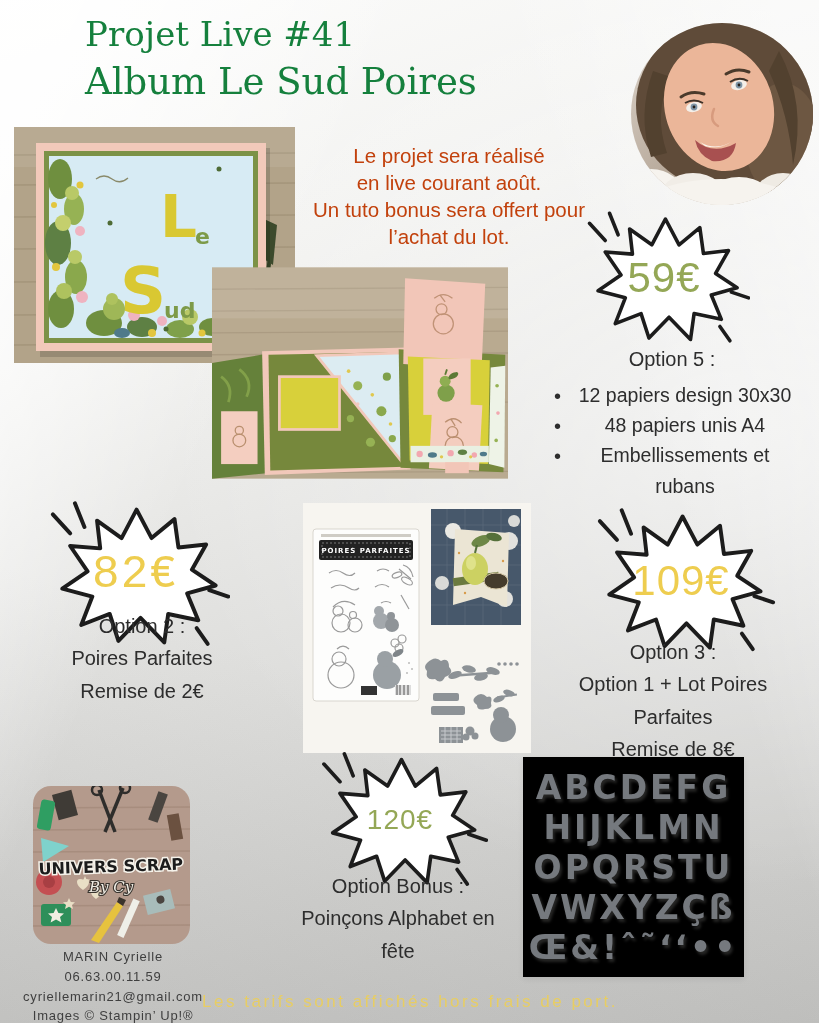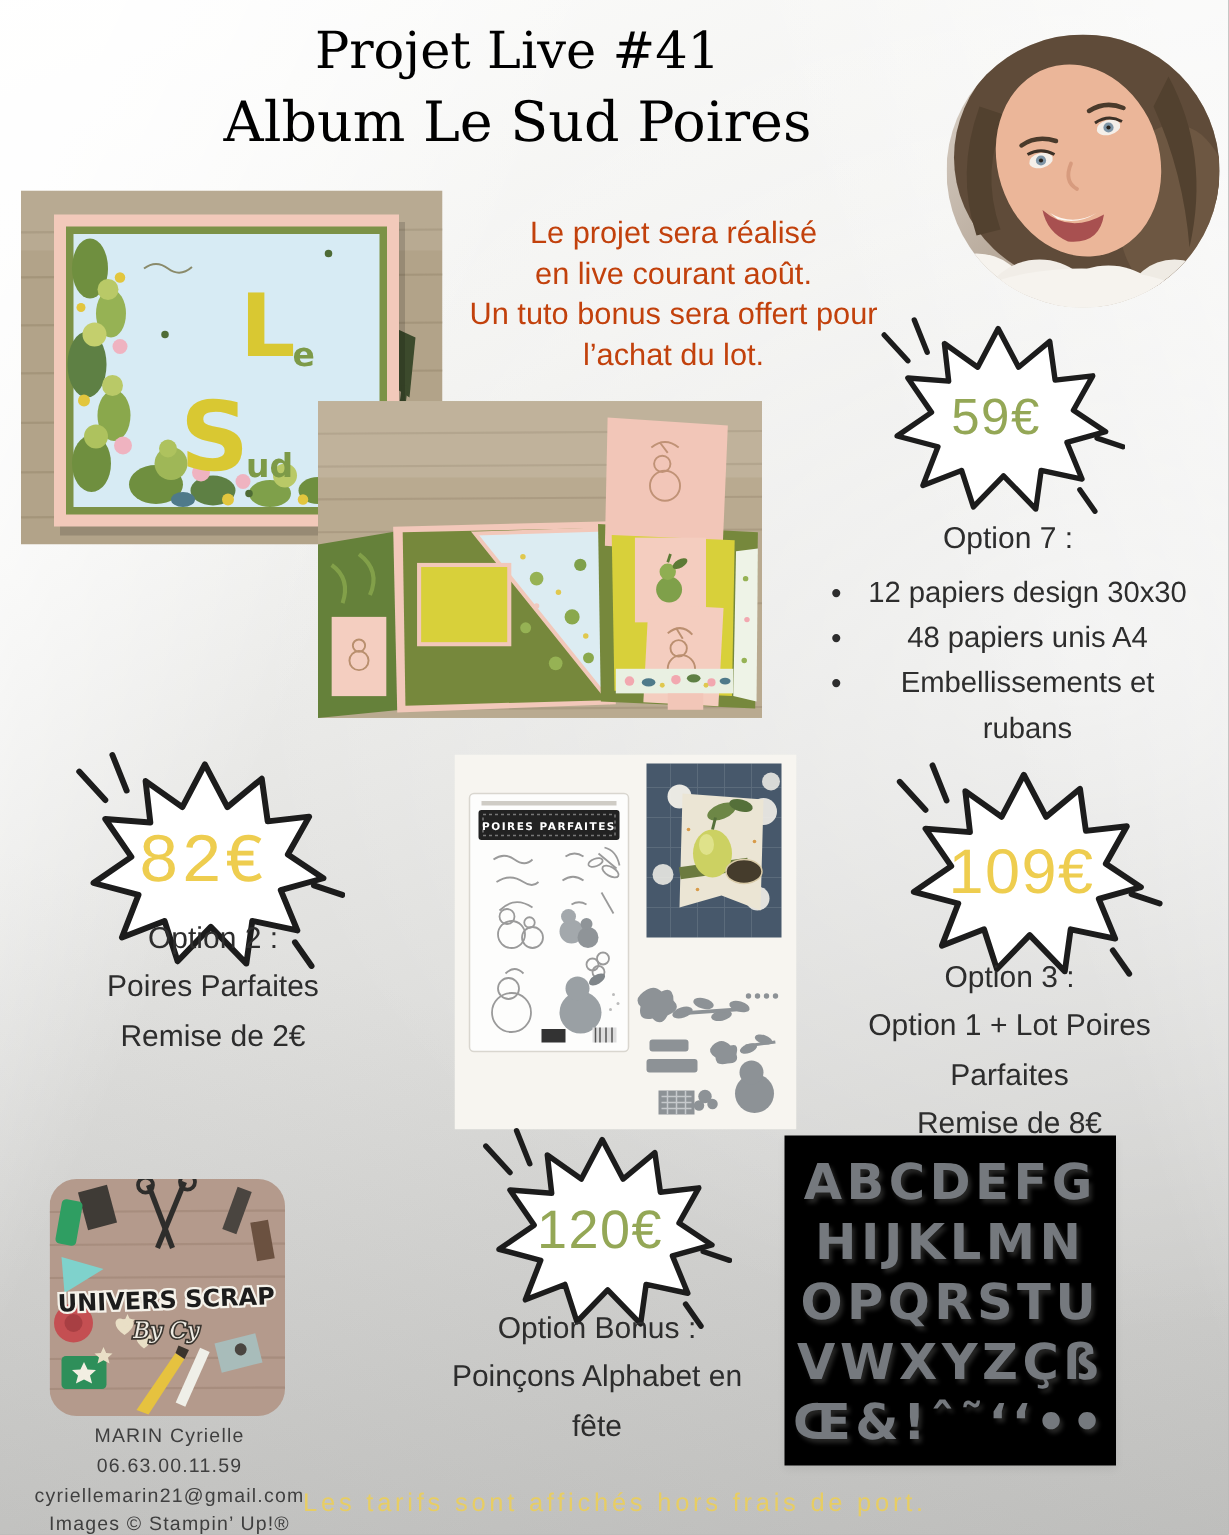--- a/index.html
+++ b/index.html
@@ -5,49 +5,49 @@
   html,body{margin:0;padding:0;background:#9a9a98;}
   .poster{position:relative;width:819px;height:1023px;overflow:hidden;
     font-family:"Liberation Sans",sans-serif;background:#e9e9e7;}
   .bg{position:absolute;inset:0;
     background:linear-gradient(160deg,#fdfdfc 0%,#f2f2f0 28%,#e2e2e0 52%,#d4d4d2 74%,#c3c3c1 100%);}
   .sheen{position:absolute;inset:0;background:
     linear-gradient(115deg,rgba(255,255,255,.85) 6%,rgba(255,255,255,0) 32%),
     linear-gradient(250deg,rgba(255,255,255,.55) 4%,rgba(255,255,255,0) 28%),
     radial-gradient(ellipse at 88% 42%,rgba(255,255,255,.55),rgba(255,255,255,0) 55%),
     linear-gradient(20deg,rgba(120,120,118,.18),rgba(255,255,255,0) 35%);}
-  .title{position:absolute;left:85px;top:10px;width:520px;text-align:center;
-    font-family:"DejaVu Serif","Liberation Serif",serif;color:#000000;}
+  .title{position:absolute;left:85px;top:10px;width:520px;text-align:left;
+    font-family:"DejaVu Serif","Liberation Serif",serif;color:#15803d;}
   .title .t1{font-size:34px;line-height:1.45;}
   .title .t2{font-size:37px;line-height:1.25;}
   .avatar{position:absolute;left:631px;top:23px;width:182px;height:182px;border-radius:50%;
     overflow:hidden;}
   .avatar svg{display:block;width:100%;height:100%;}
   .photo{position:absolute;}
   .photo svg{display:block;width:100%;height:100%;}
   #cover-photo{left:14px;top:127px;width:281px;height:236px;}
   #open-photo{left:212px;top:267px;width:296px;height:212px;}
   #stamp-photo{left:303px;top:503px;width:228px;height:250px;}
   #logo-photo{left:33px;top:786px;width:157px;height:158px;border-radius:18px;overflow:hidden;}
   .intro{position:absolute;left:283px;top:142px;width:332px;text-align:center;
     color:#c2410c;font-size:20.5px;line-height:1.32;}
   .burst{position:absolute;}
   .burst svg{position:absolute;inset:0;width:100%;height:100%;}
   .burst .price{position:absolute;inset:0;display:flex;align-items:center;justify-content:center;
     transform:translateY(-3px);letter-spacing:1px;}
   .price.green{color:#94a756;}
   .price.yellow{color:#eecd4f;}
   #burst59{left:578px;top:206px;width:172px;height:150px;}
-  #burst59 .price{font-size:34px;text-align:right;}
+  #burst59 .price{font-size:42px;text-align:right;}
   #burst82{left:40px;top:497px;width:190px;height:162px;}
   #burst82 .price{font-size:46px;font-family:Liberation Mono, monospace;}
   #burst109{left:586px;top:504px;width:190px;height:160px;}
   #burst109 .price{font-size:42px;}
   #burst120{left:312px;top:748px;width:176px;height:150px;}
-  #burst120 .price{font-size:36px;}
+  #burst120 .price{font-size:28px;}
   .opt{color:#2d2d2d;}
   .opt .opt-title{text-align:center;font-size:20px;line-height:1.5;}
   #option1{position:absolute;left:546px;top:344px;width:252px;}
   #option1 .opt-title{margin-bottom:6px;}
   .o1-item{position:relative;padding-left:26px;text-align:center;font-size:19.5px;line-height:1.55;}
   .o1-item::before{content:"\2022";position:absolute;left:8px;top:1px;font-size:20px;}
   .opt-lines{position:absolute;text-align:center;color:#2d2d2d;font-size:20px;line-height:1.62;}
   #option2{left:8px;top:610px;width:268px;}
   #option3{left:545px;top:636px;width:256px;}
   #optionBonus{left:272px;top:870px;width:252px;}
@@ -264,21 +264,21 @@
         <line x1="16" y1="22" x2="38" y2="46"></line>
           <line x1="44" y1="8" x2="56" y2="38"></line>
         <line x1="214" y1="118" x2="238" y2="126"></line>
           <line x1="198" y1="166" x2="212" y2="186"></line>
       </g>
       <polygon points="122,16 141,52 170,28 175,64 210,60 192,92 222,112 186,122 200,156 162,148 157,184 127,153 99,182 88,148 52,162 66,126 28,116 60,94 38,62 76,65 72,30 103,52" fill="#ffffff" stroke="#1c1c1c" stroke-width="5" stroke-linejoin="round"></polygon>
     </svg>
     <div class="price green">59€</div>
   </div>
   <div class="opt" id="option1">
-    <div class="opt-title">Option 7 :</div>
+    <div class="opt-title">Option 5 :</div>
     <div class="o1-item">12 papiers design 30x30</div>
     <div class="o1-item">48 papiers unis A4</div>
     <div class="o1-item">Embellissements et rubans</div>
   </div>
 
   <div class="burst" id="burst82">
     <svg viewBox="0 0 240 205">
       <g stroke="#1c1c1c" stroke-width="5" stroke-linecap="round">
         <line x1="16" y1="22" x2="38" y2="46"></line>
           <line x1="44" y1="8" x2="56" y2="38"></line>

